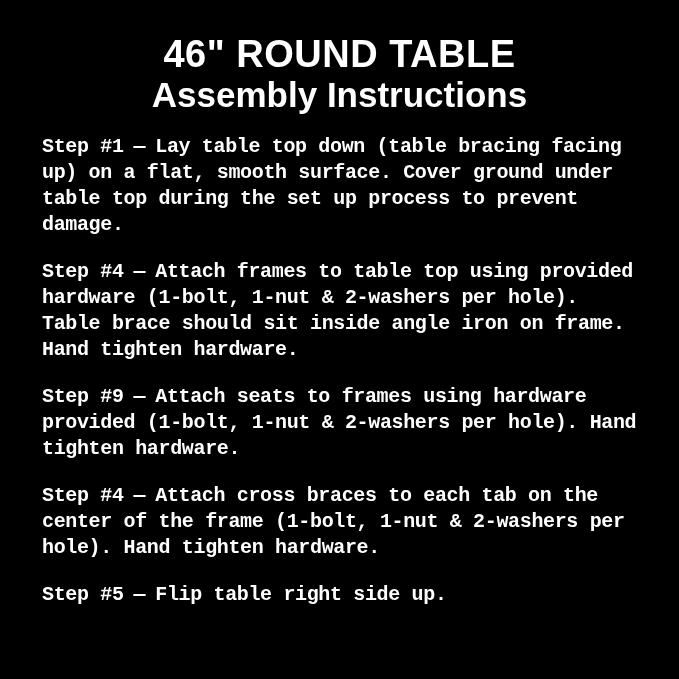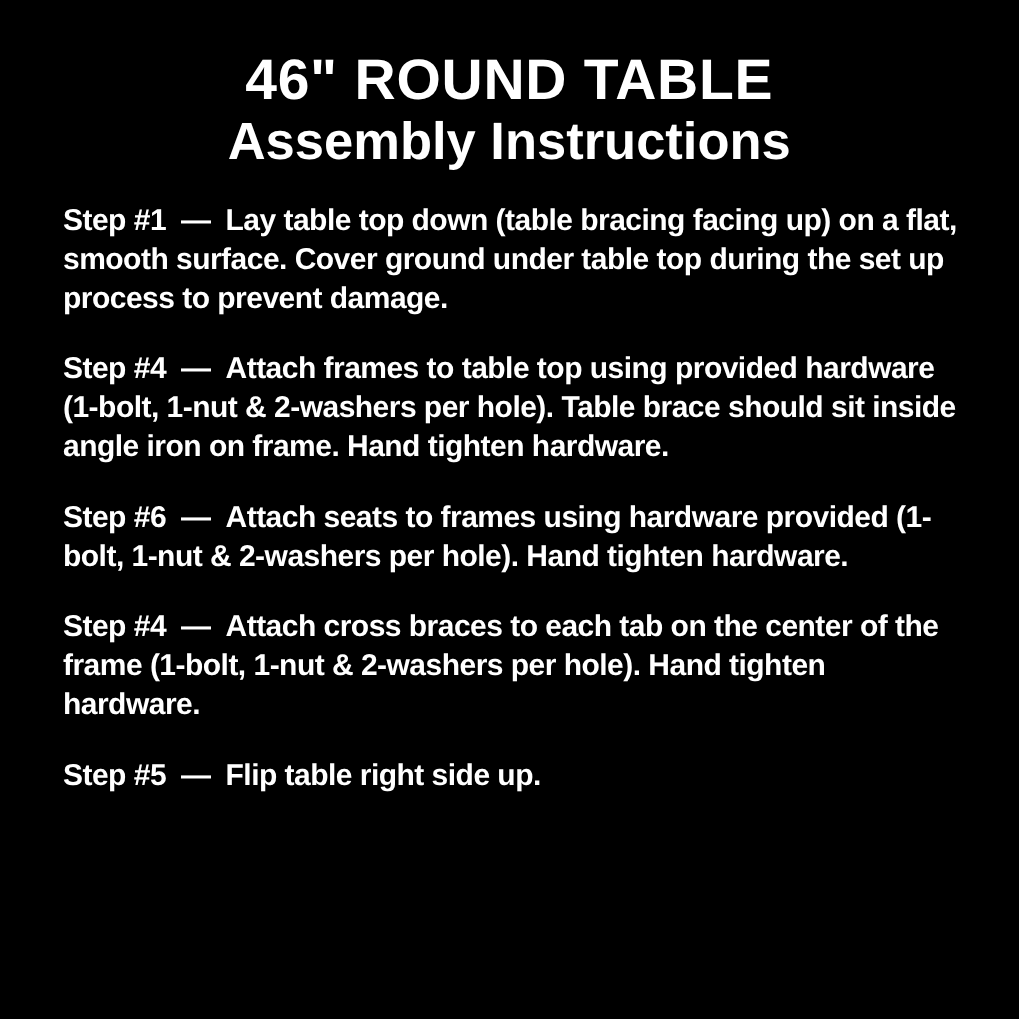--- a/index.html
+++ b/index.html
@@ -28,20 +28,21 @@
     letter-spacing: 0.5px;
     margin: 0;
   }
   .subtitle {
     font-size: 35px;
     line-height: 30px;
     margin: 6px 0 0 0;
   }
   .steps {
     margin: 24px 36px 0 42px;
+    font-family: Liberation Mono, monospace;
   }
   .step {
     font-size: 20px;
     line-height: 26px;
     letter-spacing: -0.35px;
     margin: 0 0 21px 0;
   }
   .step-dash {
     margin: 0 0.5em;
   }
@@ -56,21 +57,21 @@
   </div>
 
   <div class="steps">
     <p class="step">
       <span class="step-label">Step #1</span><span class="step-dash">—</span><span class="step-text">Lay table top down (table bracing facing up) on a flat, smooth surface. Cover ground under table top during the set up process to prevent damage.</span>
     </p>
     <p class="step">
       <span class="step-label">Step #4</span><span class="step-dash">—</span><span class="step-text">Attach frames to table top using provided hardware (1-bolt, 1-nut &amp; 2-washers per hole). Table brace should sit inside angle iron on frame. Hand tighten hardware.</span>
     </p>
     <p class="step">
-      <span class="step-label">Step #6</span><span class="step-dash">—</span><span class="step-text">Attach seats to frames using hardware provided (1-bolt, 1-nut &amp; 2-washers per hole). Hand tighten hardware.</span>
+      <span class="step-label">Step #9</span><span class="step-dash">—</span><span class="step-text">Attach seats to frames using hardware provided (1-bolt, 1-nut &amp; 2-washers per hole). Hand tighten hardware.</span>
     </p>
     <p class="step">
       <span class="step-label">Step #4</span><span class="step-dash">—</span><span class="step-text">Attach cross braces to each tab on the center of the frame (1-bolt, 1-nut &amp; 2-washers per hole). Hand tighten hardware.</span>
     </p>
     <p class="step">
       <span class="step-label">Step #5</span><span class="step-dash">—</span><span class="step-text">Flip table right side up.</span>
     </p>
   </div>
 </div>
 

